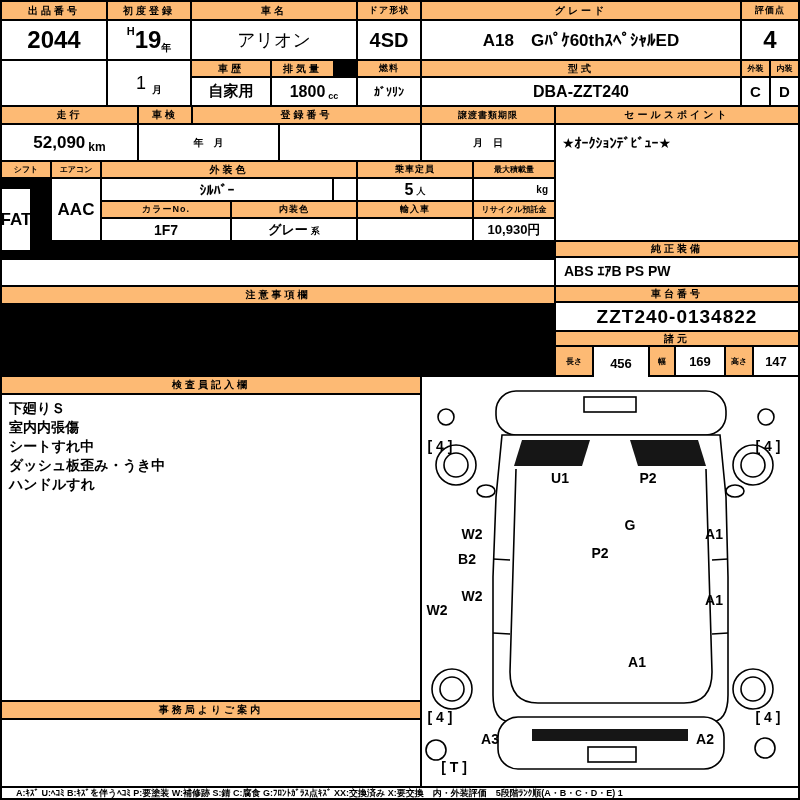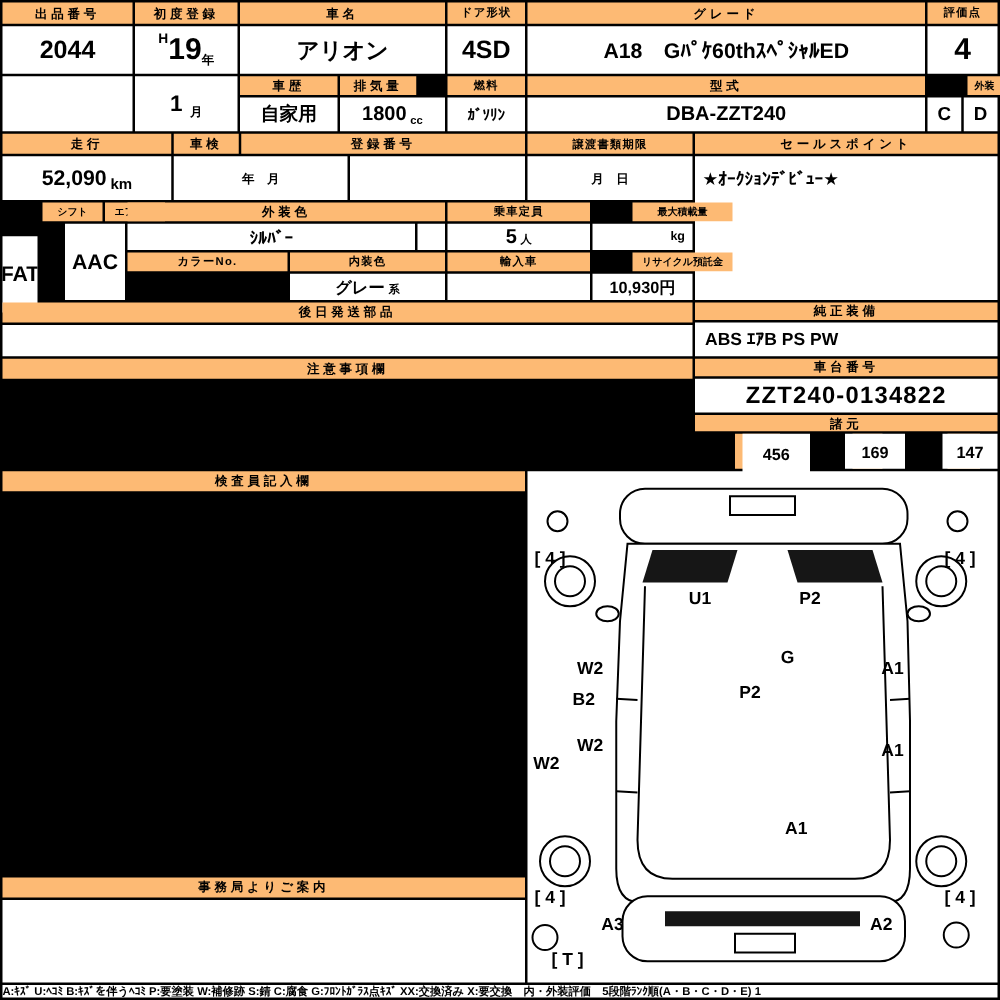--- a/index.html
+++ b/index.html
@@ -7,47 +7,47 @@
   #sheet {
     position:relative; width:800px; height:800px; background:#000;
     font-family:"Liberation Sans","DejaVu Sans",sans-serif; color:#000;
   }
   .cell {
     position:absolute; background:#fff; display:flex;
     align-items:center; justify-content:center; white-space:nowrap; overflow:hidden;
   }
   .hd { background:#fdba74; font-size:10px; font-weight:bold; letter-spacing:3px; }
   .hd9 { font-size:9px; letter-spacing:1px; }
-  .hd8 { font-size:8px; letter-spacing:0;margin-left:32px; }
+  .hd8 { font-size:8px; letter-spacing:0; }
   .tl { align-items:flex-start; justify-content:flex-start; }
-  .f26{font-size:20px;font-weight:bold}
+  .f26{font-size:24px;font-weight:bold}
   .f24{font-size:24px;font-weight:bold}
   .f20{font-size:20px;font-weight:bold}
   .f19{font-size:19px;font-weight:bold;letter-spacing:1px}
-  .f18{font-size:18px;font-weight:bold}
+  .f18{font-size:18px;font-weight:normal}
   .f17{font-size:17px;font-weight:bold}
   .f16{font-size:16px;font-weight:bold}
   .f15{font-size:15px;font-weight:bold}
   .f14{font-size:14px;font-weight:bold}
   .f13{font-size:13px;font-weight:bold}
   .f12{font-size:12px;font-weight:bold}
   .f11{font-size:11px;font-weight:bold}
   .sm{font-size:10px;font-weight:bold}
   .xs{font-size:9px;font-weight:bold}
   .gap6 > * + * { margin-left:6px; }
   .gap3 > * + * { margin-left:3px; }
   #diagram-panel { background:#fff; }
   #diagram-panel svg { position:absolute; inset:0; }
   .marker {
     position:absolute; transform:translate(-50%,-50%);
     font-weight:bold; font-size:14px; white-space:nowrap; z-index:2;
   }
   #inspector-notes-box { flex-direction:column; align-items:flex-start; justify-content:flex-start; }
   #inspector-notes-box div { font-size:14px; font-weight:bold; line-height:19px; }
-  #legend-cell { font-size:9px; font-weight:bold; justify-content:flex-start; padding-left:0; letter-spacing:0; }
+  #legend-cell { font-size:9px; font-weight:bold; justify-content:flex-start; padding-left:14px; letter-spacing:0; }
 </style>
 </head>
 <body>
 
 <div id="sheet">
 
   <div class="cell hd" style="left:2px;top:2px;width:104px;height:17px">出品番号</div>
   <div class="cell hd" style="left:108px;top:2px;width:82px;height:17px">初度登録</div>
   <div class="cell hd" style="left:192px;top:2px;width:164px;height:17px">車名</div>
   <div class="cell hd hd9" style="left:358px;top:2px;width:62px;height:17px">ドア形状</div>
@@ -115,44 +115,51 @@
   <div class="cell gap3" style="left:358px;top:179px;width:114px;height:21px">
     <span class="f16">5</span>
     <span class="xs" style="align-self:flex-end;margin-bottom:2px">人</span>
   </div>
   <div class="cell sm" style="left:474px;top:179px;width:80px;height:21px;justify-content:flex-end;padding-right:6px">kg</div>
 
   <div class="cell hd hd9" style="left:102px;top:202px;width:128px;height:15px">カラーNo.</div>
   <div class="cell hd hd9" style="left:232px;top:202px;width:124px;height:15px">内装色</div>
   <div class="cell hd hd9" style="left:358px;top:202px;width:114px;height:15px">輸入車</div>
   <div class="cell hd hd8" style="left:474px;top:202px;width:80px;height:15px">リサイクル預託金</div>
+  <div class="cell f14" style="left:102px;top:219px;width:128px;height:21px">1F7</div>
   <div class="cell gap3" style="left:232px;top:219px;width:124px;height:21px">
     <span class="f13">グレー</span>
     <span class="xs" style="align-self:flex-end;margin-bottom:2px">系</span>
   </div>
   <div class="cell" style="left:358px;top:219px;width:114px;height:21px"></div>
   <div class="cell f13" style="left:474px;top:219px;width:80px;height:21px">10,930円</div>
 
-  <div class="cell hd" style="left:2px;top:242px;width:552px;height:16px">後日発送部品</div>
   <div class="cell" style="left:2px;top:260px;width:552px;height:25px"></div>
   <div class="cell hd" style="left:556px;top:242px;width:242px;height:14px">純正装備</div>
   <div class="cell tl f14" style="left:556px;top:258px;width:242px;height:27px;padding:5px 8px">ABS ｴｱB PS PW</div>
 
   <div class="cell hd" style="left:2px;top:287px;width:552px;height:16px">注意事項欄</div>
   <div class="cell hd" style="left:556px;top:287px;width:242px;height:14px">車台番号</div>
   <div class="cell f19" style="left:556px;top:303px;width:242px;height:27px">ZZT240-0134822</div>
   <div class="cell hd" style="left:556px;top:332px;width:242px;height:13px">諸元</div>
   <div class="cell hd hd8" style="left:556px;top:347px;width:36px;height:28px">長さ</div>
   <div class="cell f13" style="left:594px;top:347px;width:54px;height:32px">456</div>
   <div class="cell hd hd8" style="left:650px;top:347px;width:24px;height:28px">幅</div>
   <div class="cell f13" style="left:676px;top:347px;width:48px;height:28px">169</div>
   <div class="cell hd hd8" style="left:726px;top:347px;width:26px;height:28px">高さ</div>
   <div class="cell f13" style="left:754px;top:347px;width:44px;height:28px">147</div>
 
   <div class="cell hd" style="left:2px;top:377px;width:418px;height:16px">検査員記入欄</div>
+  <div class="cell tl" id="inspector-notes-box" style="left:2px;top:395px;width:418px;height:305px;padding:4px 7px">
+      <div>下廻りＳ</div>
+      <div>室内内張傷</div>
+      <div>シートすれ中</div>
+      <div>ダッシュ板歪み・うき中</div>
+      <div>ハンドルすれ</div>
+    </div>
   <div class="cell hd" style="left:2px;top:702px;width:418px;height:16px">事務局よりご案内</div>
   <div class="cell" style="left:2px;top:720px;width:418px;height:66px"></div>
 
   <div class="cell" id="diagram-panel" style="left:422px;top:377px;width:376px;height:409px">
     <svg viewBox="0 0 376 409" width="376" height="409">
       <g fill="none" stroke="#000" stroke-width="1.6">
 
         <rect x="74" y="14" width="230" height="44" rx="20" fill="#fff"></rect>
 
         <path d="M 80 58 L 298 58 L 304 120 L 306 200 L 306 318 Q 306 345 288 345 L 90 345 Q 71 345 71 318 L 71 200 L 74 120 Z" fill="#fff"></path>

